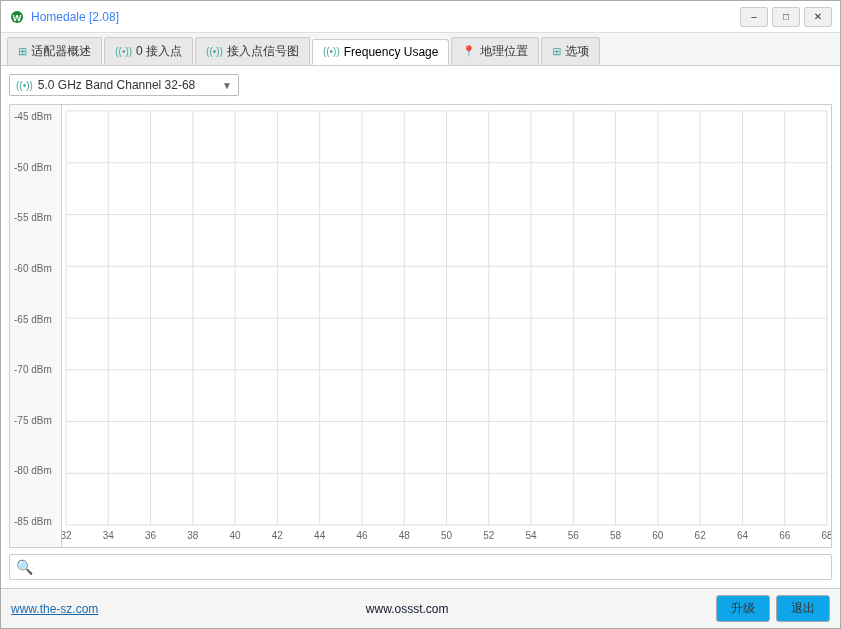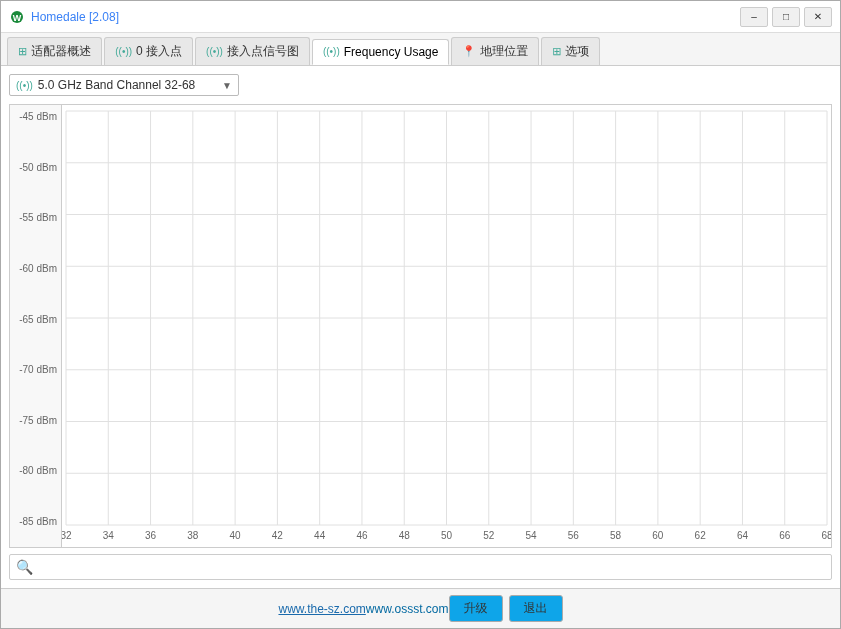--- a/index.html
+++ b/index.html
@@ -141,21 +141,21 @@
       display: flex;
       flex-direction: column;
       justify-content: space-between;
       padding: 6px 4px 20px 4px;
       border-right: 1px solid #ccc;
       background: #f8f8f8;
     }
     .y-label {
       font-size: 10px;
       color: #666;
-      text-align: right;
+      text-align: left;
     }
     .chart-area {
       flex: 1;
       position: relative;
       overflow: hidden;
     }
     .chart-svg {
       width: 100%;
       height: 100%;
     }
@@ -188,35 +188,35 @@
       border: none;
       outline: none;
       flex: 1;
       font-size: 12px;
       background: transparent;
     }
     
     .footer {
       display: flex;
       align-items: center;
-      justify-content: center;
+      justify-content: space-between;
       padding: 6px 10px;
       border-top: 1px solid #ccc;
       background: #f5f5f5;
       height: 40px;
     }
     .footer-link {
       color: #1a6aac;
       text-decoration: underline;
       font-size: 12px;
       cursor: pointer;
     }
     .footer-center {
       font-size: 12px;
-      color: #0369a1;
+      color: #0f172a;
     }
     .footer-buttons {
       display: flex;
       gap: 6px;
     }
     .footer-btn {
       padding: 4px 14px;
       border: 1px solid #aaa;
       border-radius: 3px;
       background: #0ea5e9;

